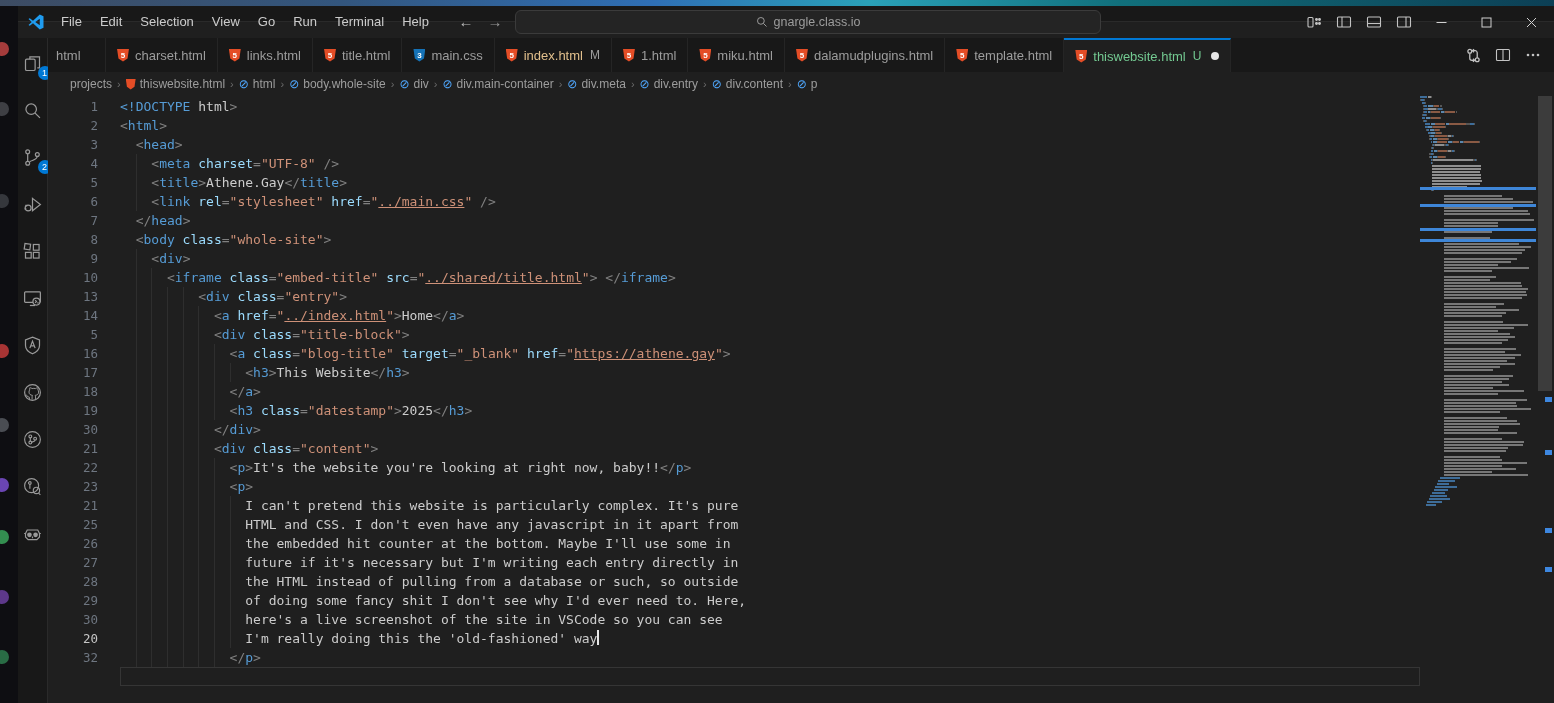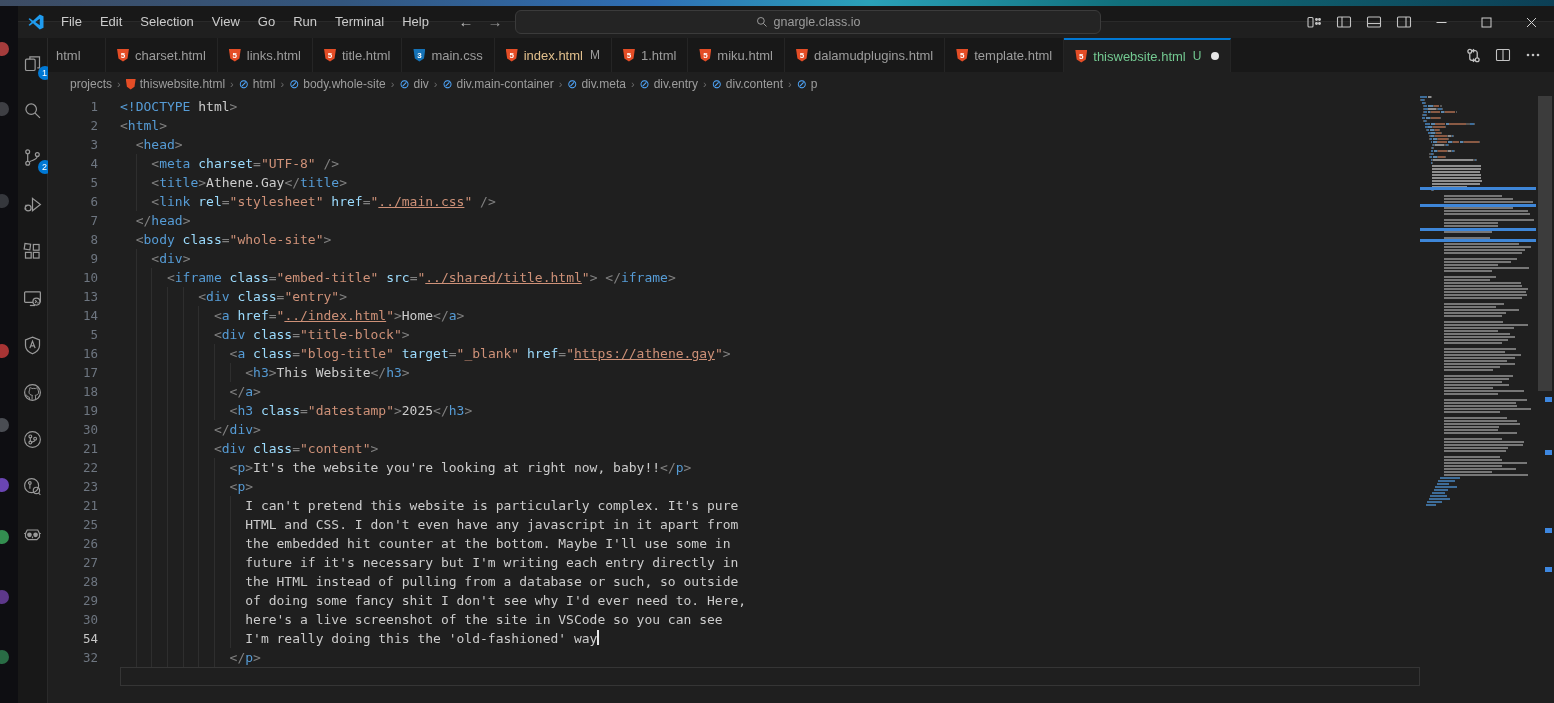--- a/index.html
+++ b/index.html
@@ -495,21 +495,21 @@
           </div>
           <div class="cl">
             <span class="ln">29</span>
             <span class="lt"><span class="ig" style="left: calc(2ch + 22px);"></span><span class="ig" style="left: calc(4ch + 22px);"></span><span class="ig" style="left: calc(6ch + 22px);"></span><span class="ig" style="left: calc(8ch + 22px);"></span><span class="ig" style="left: calc(10ch + 22px);"></span><span class="ig" style="left: calc(12ch + 22px);"></span><span class="ig" style="left: calc(14ch + 22px);"></span><span class="w">                of doing some fancy shit I don't see why I'd ever need to. Here,</span></span>
           </div>
           <div class="cl">
             <span class="ln">30</span>
             <span class="lt"><span class="ig" style="left: calc(2ch + 22px);"></span><span class="ig" style="left: calc(4ch + 22px);"></span><span class="ig" style="left: calc(6ch + 22px);"></span><span class="ig" style="left: calc(8ch + 22px);"></span><span class="ig" style="left: calc(10ch + 22px);"></span><span class="ig" style="left: calc(12ch + 22px);"></span><span class="ig" style="left: calc(14ch + 22px);"></span><span class="w">                here's a live screenshot of the site in VSCode so you can see</span></span>
           </div>
           <div class="cl">
-            <span class="ln cur">54</span>
+            <span class="ln cur">20</span>
             <span class="lt"><span class="ig" style="left: calc(2ch + 22px);"></span><span class="ig" style="left: calc(4ch + 22px);"></span><span class="ig" style="left: calc(6ch + 22px);"></span><span class="ig" style="left: calc(8ch + 22px);"></span><span class="ig" style="left: calc(10ch + 22px);"></span><span class="ig" style="left: calc(12ch + 22px);"></span><span class="ig" style="left: calc(14ch + 22px);"></span><span class="w">                I'm really doing this the 'old-fashioned' way</span><span class="cursor"></span></span>
           </div>
           <div class="cl">
             <span class="ln">32</span>
             <span class="lt"><span class="ig" style="left: calc(2ch + 22px);"></span><span class="ig" style="left: calc(4ch + 22px);"></span><span class="ig" style="left: calc(6ch + 22px);"></span><span class="ig" style="left: calc(8ch + 22px);"></span><span class="ig" style="left: calc(10ch + 22px);"></span><span class="ig" style="left: calc(12ch + 22px);"></span><span class="g">              &lt;/</span><span class="t">p</span><span class="g">&gt;</span></span>
           </div>
         </div>
       <div id="minimap">
           <div class="mrow">
             <span style="width: 7.02px; background: rgb(62, 109, 153);"></span>

